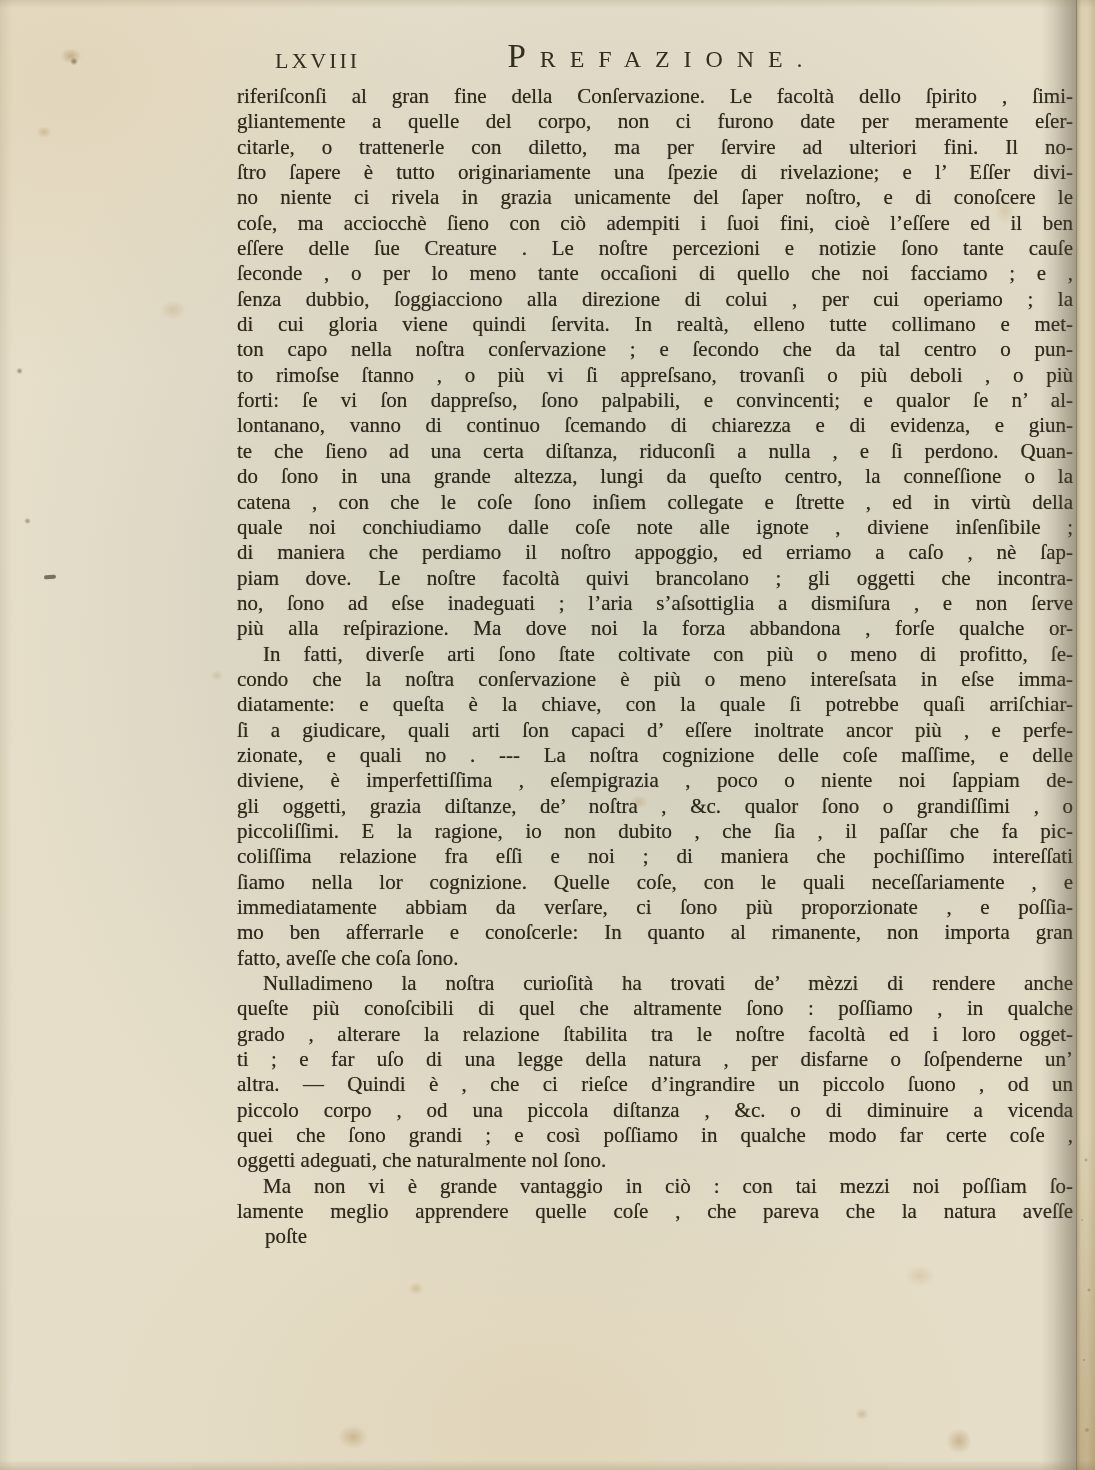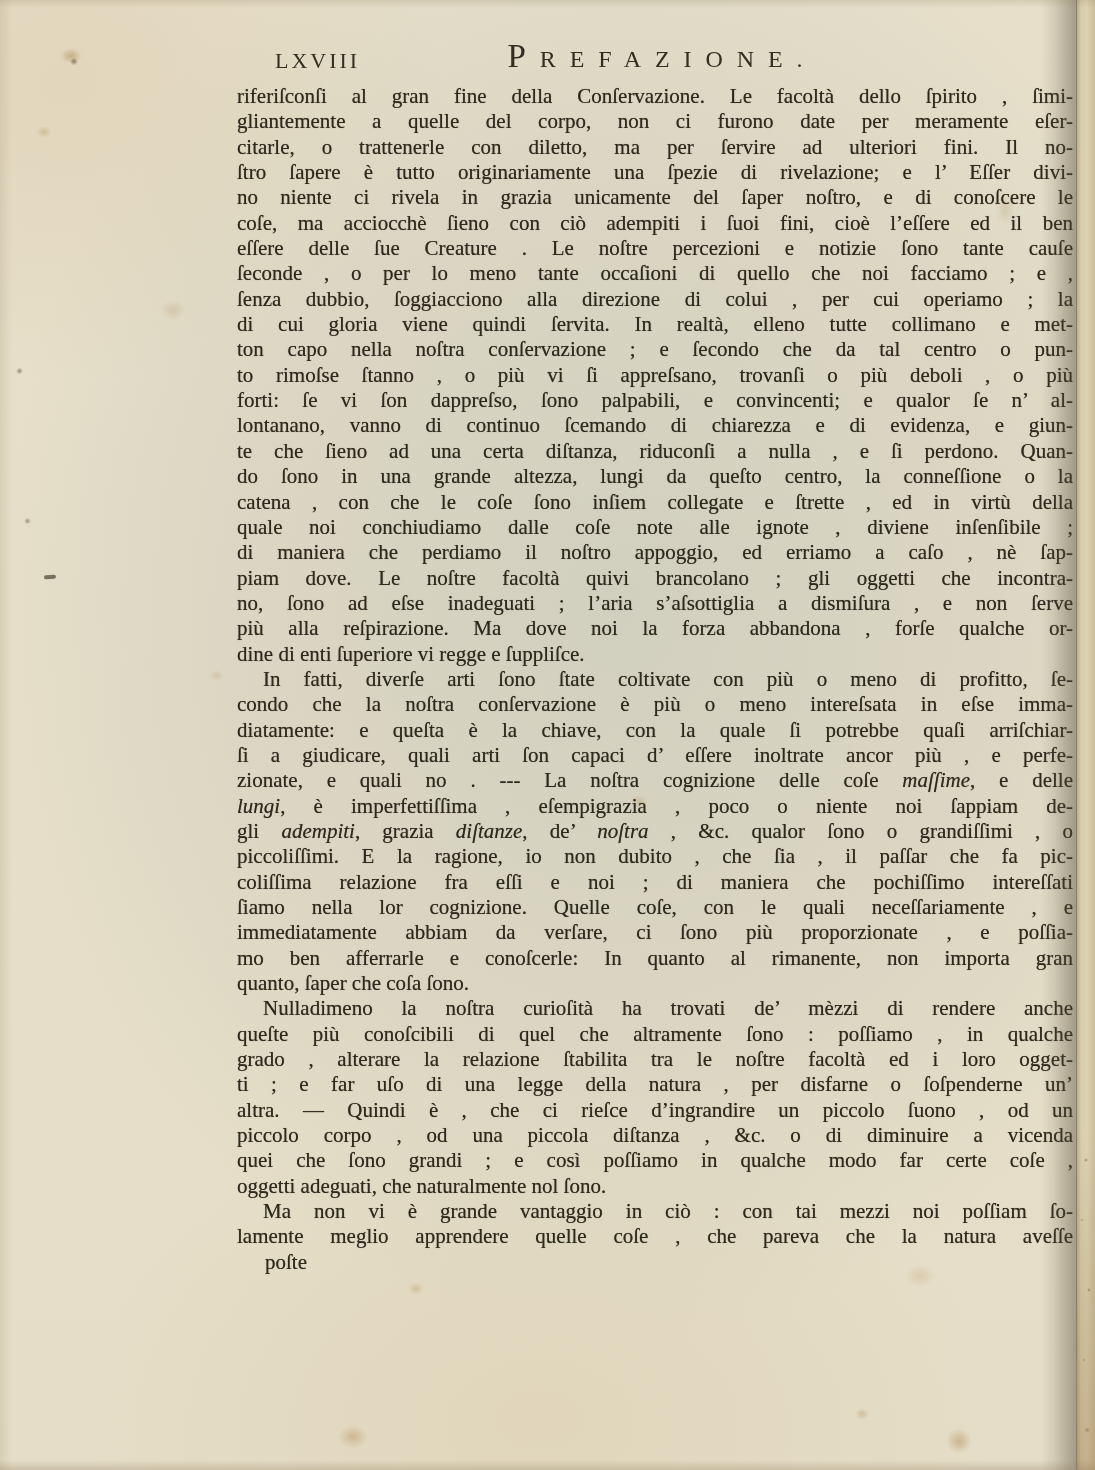--- a/index.html
+++ b/index.html
@@ -85,21 +85,21 @@
     position:absolute;left:237px;top:84px;width:836px;
     font-size:21px;line-height:25.35px;
     text-shadow:0 0 0.7px rgba(44,38,27,0.65);
   }
   .line{
     text-align:justify;text-align-last:justify;
     white-space:normal;
   }
   .line.lastline{text-align-last:left;}
   .line.indent{text-indent:26px;}
-  .it{font-style:italic;}
+  .it{}
   .catchword{
     text-align:right;padding-right:32px;
     text-align-last:right;
     margin-left:28px;
   }
 </style>
 </head>
 <body>
 
 <div class="page">
@@ -142,36 +142,35 @@
         <div class="line"><span>forti: ſe vi ſon dappreſso, ſono palpabili, e convincenti; e qualor ſe n’ al-</span></div>
         <div class="line"><span>lontanano, vanno di continuo ſcemando di chiarezza e di evidenza, e giun-</span></div>
         <div class="line"><span>te che ſieno ad una certa diſtanza, riduconſi a nulla , e ſi perdono. Quan-</span></div>
         <div class="line"><span>do ſono in una grande altezza, lungi da queſto centro, la conneſſione o la</span></div>
         <div class="line"><span>catena , con che le coſe ſono inſiem collegate e ſtrette , ed in virtù della</span></div>
         <div class="line"><span>quale noi conchiudiamo dalle coſe note alle ignote , diviene inſenſibile ;</span></div>
         <div class="line"><span>di maniera che perdiamo il noſtro appoggio, ed erriamo a caſo , nè ſap-</span></div>
         <div class="line"><span>piam dove. Le noſtre facoltà quivi brancolano ; gli oggetti che incontra-</span></div>
         <div class="line"><span>no, ſono ad eſse inadeguati ; l’aria s’aſsottiglia a dismiſura , e non ſerve</span></div>
         <div class="line"><span>più alla reſpirazione. Ma dove noi la forza abbandona , forſe qualche or-</span></div>
-        <div class="line lastline"><span>dine di enti ſuperiore vi regge e ſuppliſce.</span></div>
       </div>
       <div>
         <div class="line indent"><span>In fatti, diverſe arti ſono ſtate coltivate con più o meno di profitto, ſe-</span></div>
         <div class="line"><span>condo che la noſtra conſervazione è più o meno intereſsata in eſse imma-</span></div>
         <div class="line"><span>diatamente: e queſta è la chiave, con la quale ſi potrebbe quaſi arriſchiar-</span></div>
         <div class="line"><span>ſi a giudicare, quali arti ſon capaci d’ eſſere inoltrate ancor più , e perfe-</span></div>
         <div class="line"><span>zionate, e quali no . --- La noſtra cognizione delle coſe </span><span class="it">maſſime</span><span>, e delle</span></div>
-        <div class="line"><span class="it">lungi</span><span>, è imperfettiſſima , eſempigrazia , poco o niente noi ſappiam de-</span></div>
-        <div class="line"><span>gli </span><span class="it">adempiti</span><span>, grazia </span><span class="it">diſtanze</span><span>, de’ </span><span class="it">noſtra</span><span> , &amp;c. qualor ſono o grandiſſimi , o</span></div>
+        <div class="line"><span class="it">diviene</span><span>, è imperfettiſſima , eſempigrazia , poco o niente noi ſappiam de-</span></div>
+        <div class="line"><span>gli </span><span class="it">oggetti</span><span>, grazia </span><span class="it">diſtanze</span><span>, de’ </span><span class="it">noſtra</span><span> , &amp;c. qualor ſono o grandiſſimi , o</span></div>
         <div class="line"><span>piccoliſſimi. E la ragione, io non dubito , che ſia , il paſſar che fa pic-</span></div>
         <div class="line"><span>coliſſima relazione fra eſſi e noi ; di maniera che pochiſſimo intereſſati</span></div>
         <div class="line"><span>ſiamo nella lor cognizione. Quelle coſe, con le quali neceſſariamente , e</span></div>
         <div class="line"><span>immediatamente abbiam da verſare, ci ſono più proporzionate , e poſſia-</span></div>
         <div class="line"><span>mo ben afferrarle e conoſcerle: In quanto al rimanente, non importa gran</span></div>
-        <div class="line lastline"><span>quanto, ſaper che coſa ſono.</span></div>
+        <div class="line lastline"><span>fatto, aveſſe che coſa ſono.</span></div>
       </div>
       <div>
         <div class="line indent"><span>Nulladimeno la noſtra curioſità ha trovati de’ mèzzi di rendere anche</span></div>
         <div class="line"><span>queſte più conoſcibili di quel che altramente ſono : poſſiamo , in qualche</span></div>
         <div class="line"><span>grado , alterare la relazione ſtabilita tra le noſtre facoltà ed i loro ogget-</span></div>
         <div class="line"><span>ti ; e far uſo di una legge della natura , per disfarne o ſoſpenderne un’</span></div>
         <div class="line"><span>altra. — Quindi è , che ci rieſce d’ingrandire un piccolo ſuono , od un</span></div>
         <div class="line"><span>piccolo corpo , od una piccola diſtanza , &amp;c. o di diminuire a vicenda</span></div>
         <div class="line"><span>quei che ſono grandi ; e così poſſiamo in qualche modo far certe coſe ,</span></div>
         <div class="line lastline"><span>oggetti adeguati, che naturalmente nol ſono.</span></div>

